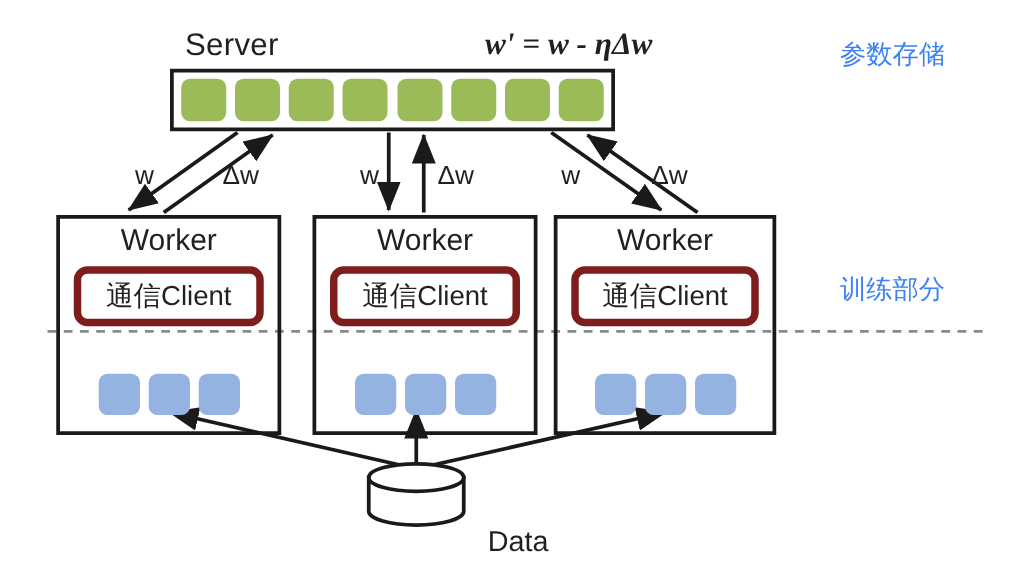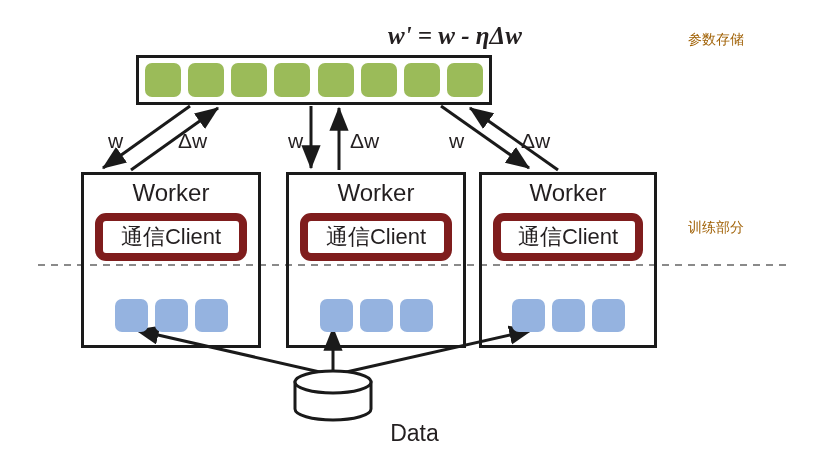--- a/index.html
+++ b/index.html
@@ -57,40 +57,39 @@
   }
 
   
   .worker-box {
     top: 172px;
     width: 180px;
     height: 176px;
     border: 3px solid #1a1a1a;
     background: transparent;
     box-sizing: border-box;
-    margin-left: 36px;
   }
   #worker-0 { left: 45px; }
   #worker-1 { left: 250px; }
   #worker-2 { left: 443px; width: 178px; }
 
   .worker-title {
     position: absolute;
     top: 4px;
     left: 0; right: 0;
     text-align: center;
     font-size: 24px;
     color: #231f20;
   }
   .client-box {
     position: absolute;
     top: 38px;
     left: 11px; right: 11px;
     height: 48px;
-    border: 8px solid #7f1d1d;
+    border: 6px solid #7f1d1d;
     border-radius: 11px;
     background: #ffffff;
     box-sizing: border-box;
     display: flex;
     align-items: center;
     justify-content: center;
     font-size: 22px;
     color: #231f20;
     white-space: nowrap;
   }
@@ -104,25 +103,24 @@
   }
   .worker-cell {
     width: 33px;
     height: 33px;
     background: #95b3e0;
     border-radius: 7px;
   }
 
   
   .cn-label {
-    font-size: 14px;
-    color: #a16207;
+    font-size: 21px;
+    color: #3b82f6;
     line-height: 1.32;
     white-space: nowrap;
-    margin-left: 16px;
   }
   #ann-server  { left: 672px; top: 30px; }
   #ann-comm    { left: 672px; top: 218px; }
   #ann-train   { left: 672px; top: 278px; }
 
   
   #data-label {
     left: 0; right: 0;
     top: 420px;
     text-align: center;
@@ -172,20 +170,21 @@
     <line x1="333" y1="375" x2="136" y2="330" stroke="#1a1a1a" stroke-width="3" marker-end="url(#ah)"></line>
     <line x1="333" y1="375" x2="333" y2="328" stroke="#1a1a1a" stroke-width="3" marker-end="url(#ah)"></line>
     <line x1="333" y1="375" x2="532" y2="330" stroke="#1a1a1a" stroke-width="3" marker-end="url(#ah)"></line>
 
     <g>
       <path d="M295,382 L295,409 A38,11 0 0 0 371,409 L371,382 Z" fill="#ffffff" stroke="#1a1a1a" stroke-width="3"></path>
       <ellipse cx="333" cy="382" rx="38" ry="11" fill="#ffffff" stroke="#1a1a1a" stroke-width="3"></ellipse>
     </g>
   </svg>
 
+  <div class="abs" id="server-label">Server</div>
   <div class="abs" id="server-formula">w' = w - ηΔw</div>
 
   <div class="abs" id="server-box">
     <div class="server-cell"></div>
     <div class="server-cell"></div>
     <div class="server-cell"></div>
     <div class="server-cell"></div>
     <div class="server-cell"></div>
     <div class="server-cell"></div>
     <div class="server-cell"></div>

